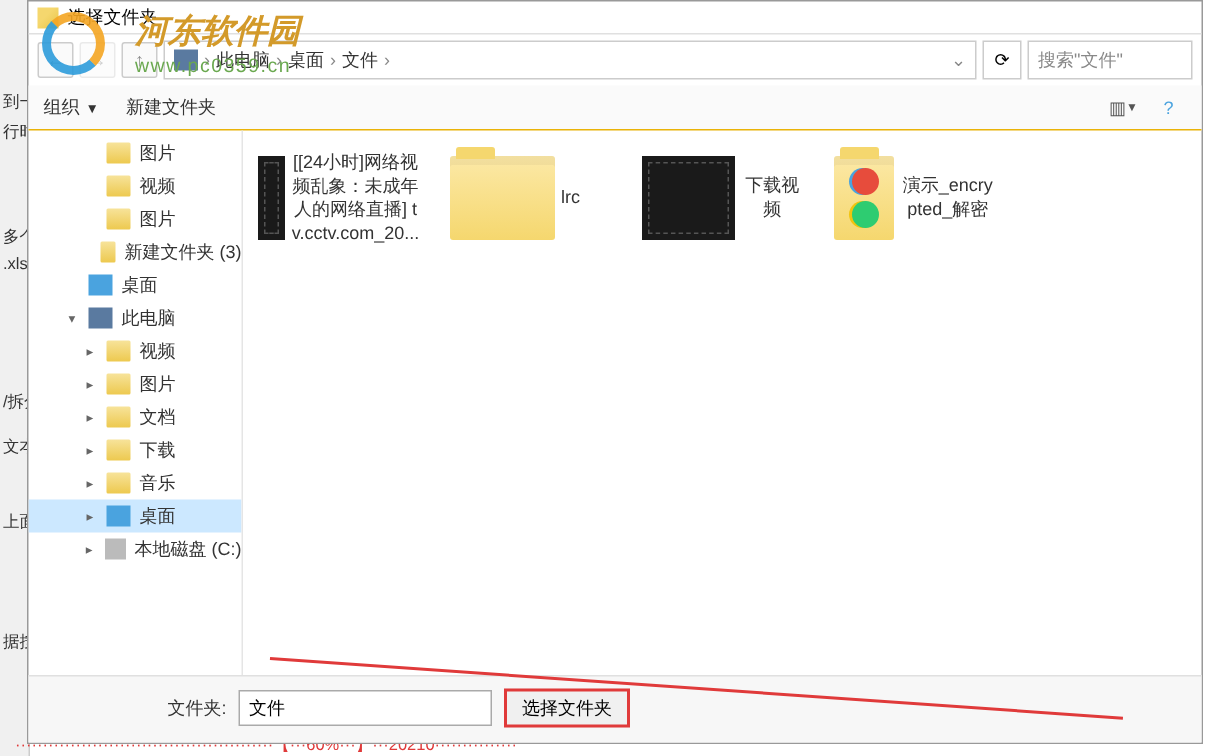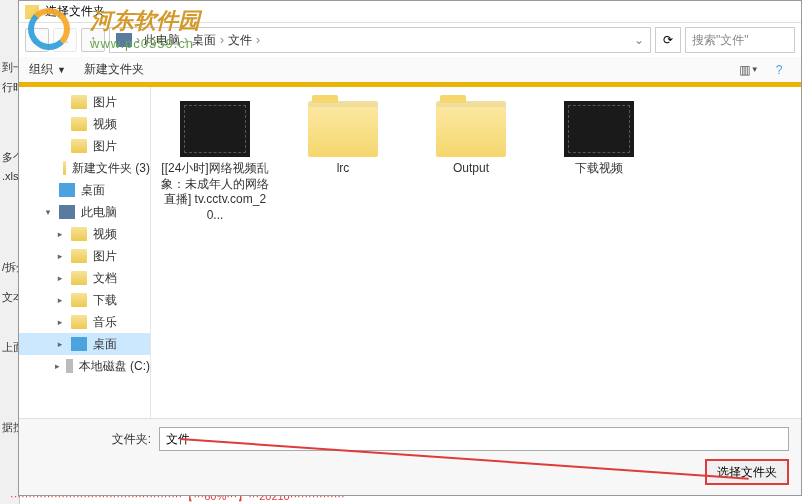--- a/index.html
+++ b/index.html
@@ -8,50 +8,50 @@
 .bg-text{position:absolute;left:2px;color:#333;font-size:11px;white-space:nowrap}
 .dialog{position:absolute;left:18px;top:0;right:4px;bottom:8px;background:#fff;border:1px solid #999;display:flex;flex-direction:column;z-index:2}
 .titlebar{height:22px;display:flex;align-items:center;padding:0 6px;border-bottom:1px solid #e0e0e0}
 .titlebar .ico{width:14px;height:14px;background:linear-gradient(135deg,#f5d76e 40%,#e8c547 100%);margin-right:6px}
 .addrbar{height:34px;display:flex;align-items:center;padding:3px 6px;gap:4px}
 .navbtn{width:24px;height:24px;border:1px solid #ccc;border-radius:2px;display:flex;align-items:center;justify-content:center;color:#888;background:#fafafa}
 .crumbs{flex:1;height:26px;border:1px solid #ccc;display:flex;align-items:center;padding:0 6px;gap:4px;color:#333}
 .crumbs .sep{color:#888}
 .refresh{width:26px;height:26px;border:1px solid #ccc;display:flex;align-items:center;justify-content:center}
 .search{width:110px;height:26px;border:1px solid #ccc;padding:0 6px;color:#888;display:flex;align-items:center}
-.toolbar{height:30px;display:flex;align-items:center;padding:0 10px;gap:18px;border-bottom:5px solid #eab308;background:#fafafa;color:#333}
+.toolbar{height:30px;display:flex;align-items:center;padding:0 10px;gap:18px;border-bottom:1px solid #eab308;background:#fafafa;color:#333}
 .toolbar .tb-item{display:flex;align-items:center;gap:4px}
 .toolbar .right{margin-left:auto;display:flex;gap:6px}
 .iconbtn{width:24px;height:22px;border:1px solid transparent;display:flex;align-items:center;justify-content:center;color:#555}
 .body{flex:1;display:flex;min-height:0}
-.tree{width:132px;border-right:1px solid #e5e5e5;padding:4px 0;overflow:hidden}
+.tree{width:143px;border-right:1px solid #e5e5e5;padding:4px 0;overflow:hidden}
 .tnode{display:flex;align-items:center;height:22px;padding-left:24px;gap:6px;color:#333;white-space:nowrap}
 .tnode.d1{padding-left:36px}
 .tnode.sel{background:#cce8ff}
 .tnode .caret{width:10px;color:#666;font-size:9px;display:inline-block;text-align:center}
 .fico{width:16px;height:14px;display:inline-block}
 .fico.folder{background:linear-gradient(#f7e39a,#edc94f);border-radius:1px}
 .fico.pc{background:#5a7aa0}
 .fico.disk{background:#bbb}
 .fico.blue{background:#4aa3df}
 .files{flex:1;padding:14px 10px;display:flex;flex-wrap:wrap;align-content:flex-start;gap:10px 20px;overflow:auto}
-.item{width:108px;display:flex;flex-direction:column;align-items:center;gap:4px;text-align:center}
+.item{width:108px;display:flex;flex-direction:row;align-items:center;gap:4px;text-align:center}
 .thumb{width:70px;height:56px;position:relative}
 .thumb.folder{background:linear-gradient(#fce9a7,#f5d76e);border-radius:2px;box-shadow:inset 0 6px 0 rgba(0,0,0,0.04)}
 .thumb.folder::before{content:"";position:absolute;top:-6px;left:4px;width:26px;height:8px;background:#f5d76e;border-radius:2px 2px 0 0}
 .thumb.video{background:#1a1a1a}
 .thumb.video::after{content:"";position:absolute;left:4px;top:4px;right:4px;bottom:4px;border:1px dashed #555}
 .thumb.bmp{background:linear-gradient(135deg,#2a3a8a 40%,#fff 60%,#e03a3a 80%);}
 .thumb.color .c{position:absolute;width:18px;height:18px;border-radius:50%}
 .thumb.color .c1{background:#4aa3df;left:10px;top:8px}
 .thumb.color .c2{background:#e74c3c;right:10px;top:8px}
 .thumb.color .c3{background:#f1c40f;left:10px;bottom:8px}
 .thumb.color .c4{background:#2ecc71;right:10px;bottom:8px}
 .label{font-size:12px;color:#333;line-height:1.3;word-break:break-all;max-height:62px;overflow:hidden}
-.footer{border-top:1px solid #e0e0e0;padding:8px 12px 10px;display:flex;flex-direction:column;gap:8px;background:#f7f7f7}
+.footer{border-top:1px solid #e0e0e0;padding:8px 12px 10px;display:flex;flex-direction:row;gap:8px;background:#f7f7f7}
 .row1{display:flex;align-items:center;gap:8px}
 .fld-label{width:120px;text-align:right;color:#333}
 .fld-input{flex:1;height:24px;border:1px solid #aaa;padding:0 6px;background:#fff}
 .row2{display:flex;justify-content:flex-end;gap:8px}
 .btn{min-width:84px;height:26px;border:1px solid #888;background:#f0f0f0;display:flex;align-items:center;justify-content:center;padding:0 10px}
 .btn.primary{border:2px solid #e03a3a}
 .wm{position:absolute;left:30px;top:6px;z-index:5;pointer-events:none}
 .wm .t1{font-size:22px;font-weight:bold;color:#d39a2a;font-style:italic}
 .wm .t2{font-size:13px;color:#6aa84f;letter-spacing:1px}
 .wm-logo{position:absolute;left:-2px;top:2px;width:42px;height:42px;border:6px solid #f5a623;border-left-color:#2d9cdb;border-bottom-color:#2d9cdb;border-radius:50%;opacity:.9}
@@ -183,26 +183,31 @@
   <div class="files" id="files">
         <div class="item">
           <div class="thumb video"></div>
           <div class="label">[[24小时]网络视频乱象：未成年人的网络直播] tv.cctv.com_20...</div>
         </div>
         <div class="item">
           <div class="thumb folder"></div>
           <div class="label">lrc</div>
         </div>
         <div class="item">
-          <div class="thumb folder"></div>
-          <div class="label">Output</div>
-        </div>
-        <div class="item">
           <div class="thumb video"></div>
           <div class="label">下载视频</div>
+        </div>
+        <div class="item">
+          <div class="thumb folder color">
+            <span class="c c1"></span>
+            <span class="c c2"></span>
+            <span class="c c3"></span>
+            <span class="c c4"></span>
+          </div>
+          <div class="label">演示_encrypted_解密</div>
         </div>
       </div>
  </div>
 
  <div class="footer">
   <div class="row1">
    <div class="fld-label">文件夹:</div>
    <input class="fld-input" value="文件" style="">
   </div>
   <div class="row2">

